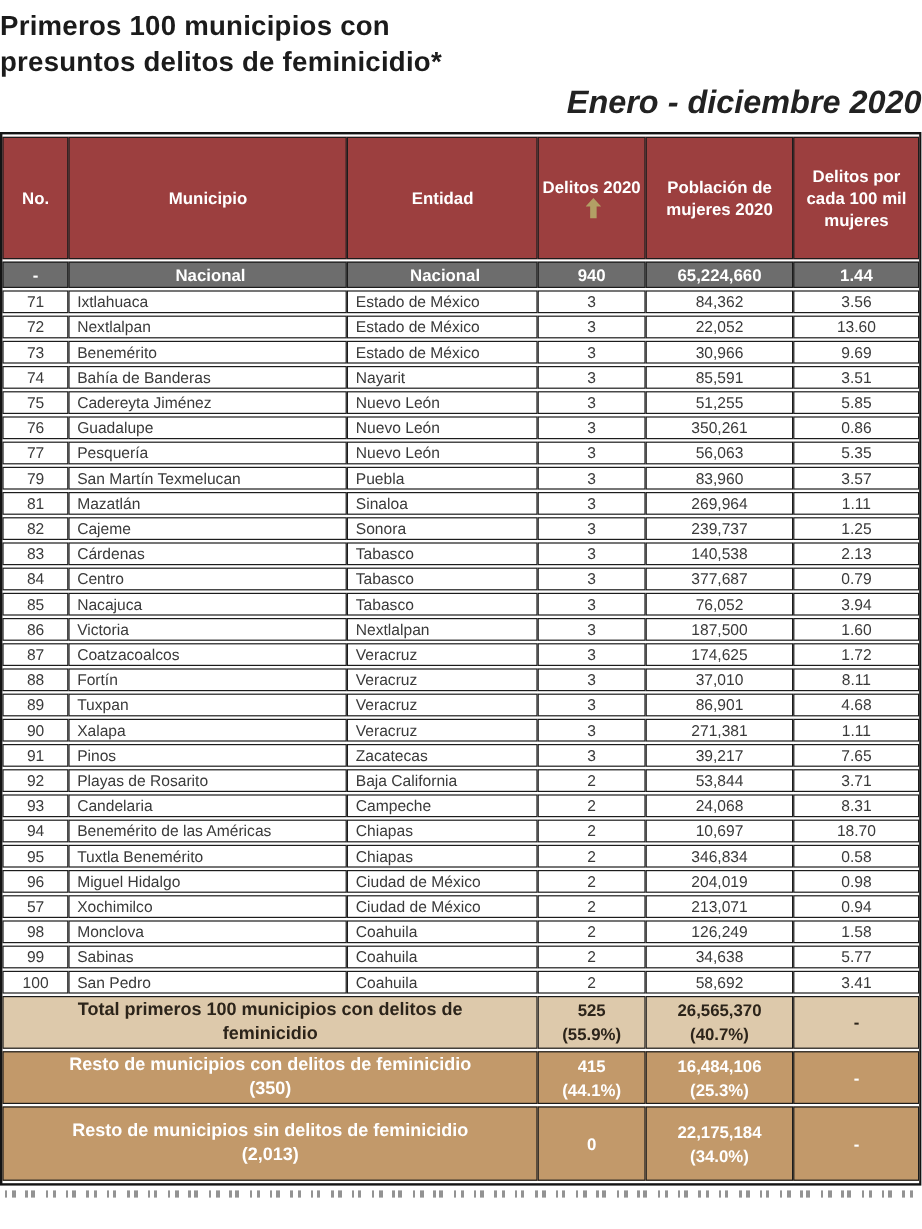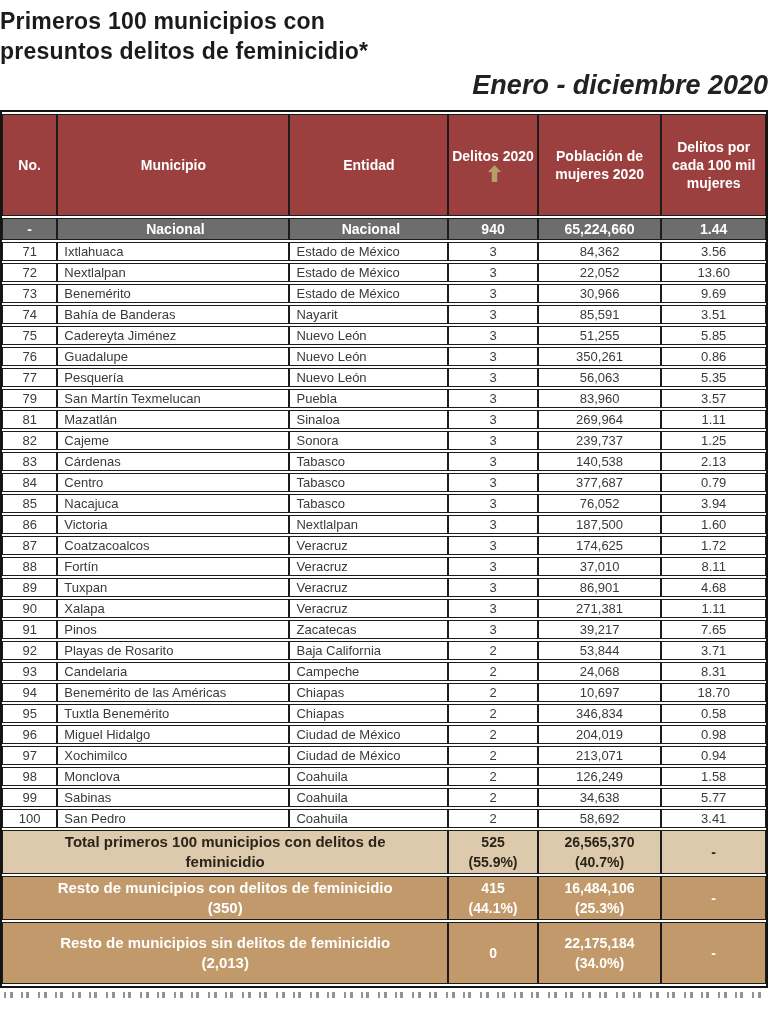--- a/index.html
+++ b/index.html
@@ -315,21 +315,21 @@
         </tr>
         <tr class="data-row">
           <td>96</td>
           <td class="l">Miguel Hidalgo</td>
           <td class="l">Ciudad de México</td>
           <td>2</td>
           <td>204,019</td>
           <td>0.98</td>
         </tr>
         <tr class="data-row">
-          <td>97</td>
+          <td>57</td>
           <td class="l">Xochimilco</td>
           <td class="l">Ciudad de México</td>
           <td>2</td>
           <td>213,071</td>
           <td>0.94</td>
         </tr>
         <tr class="data-row">
           <td>98</td>
           <td class="l">Monclova</td>
           <td class="l">Coahuila</td>

